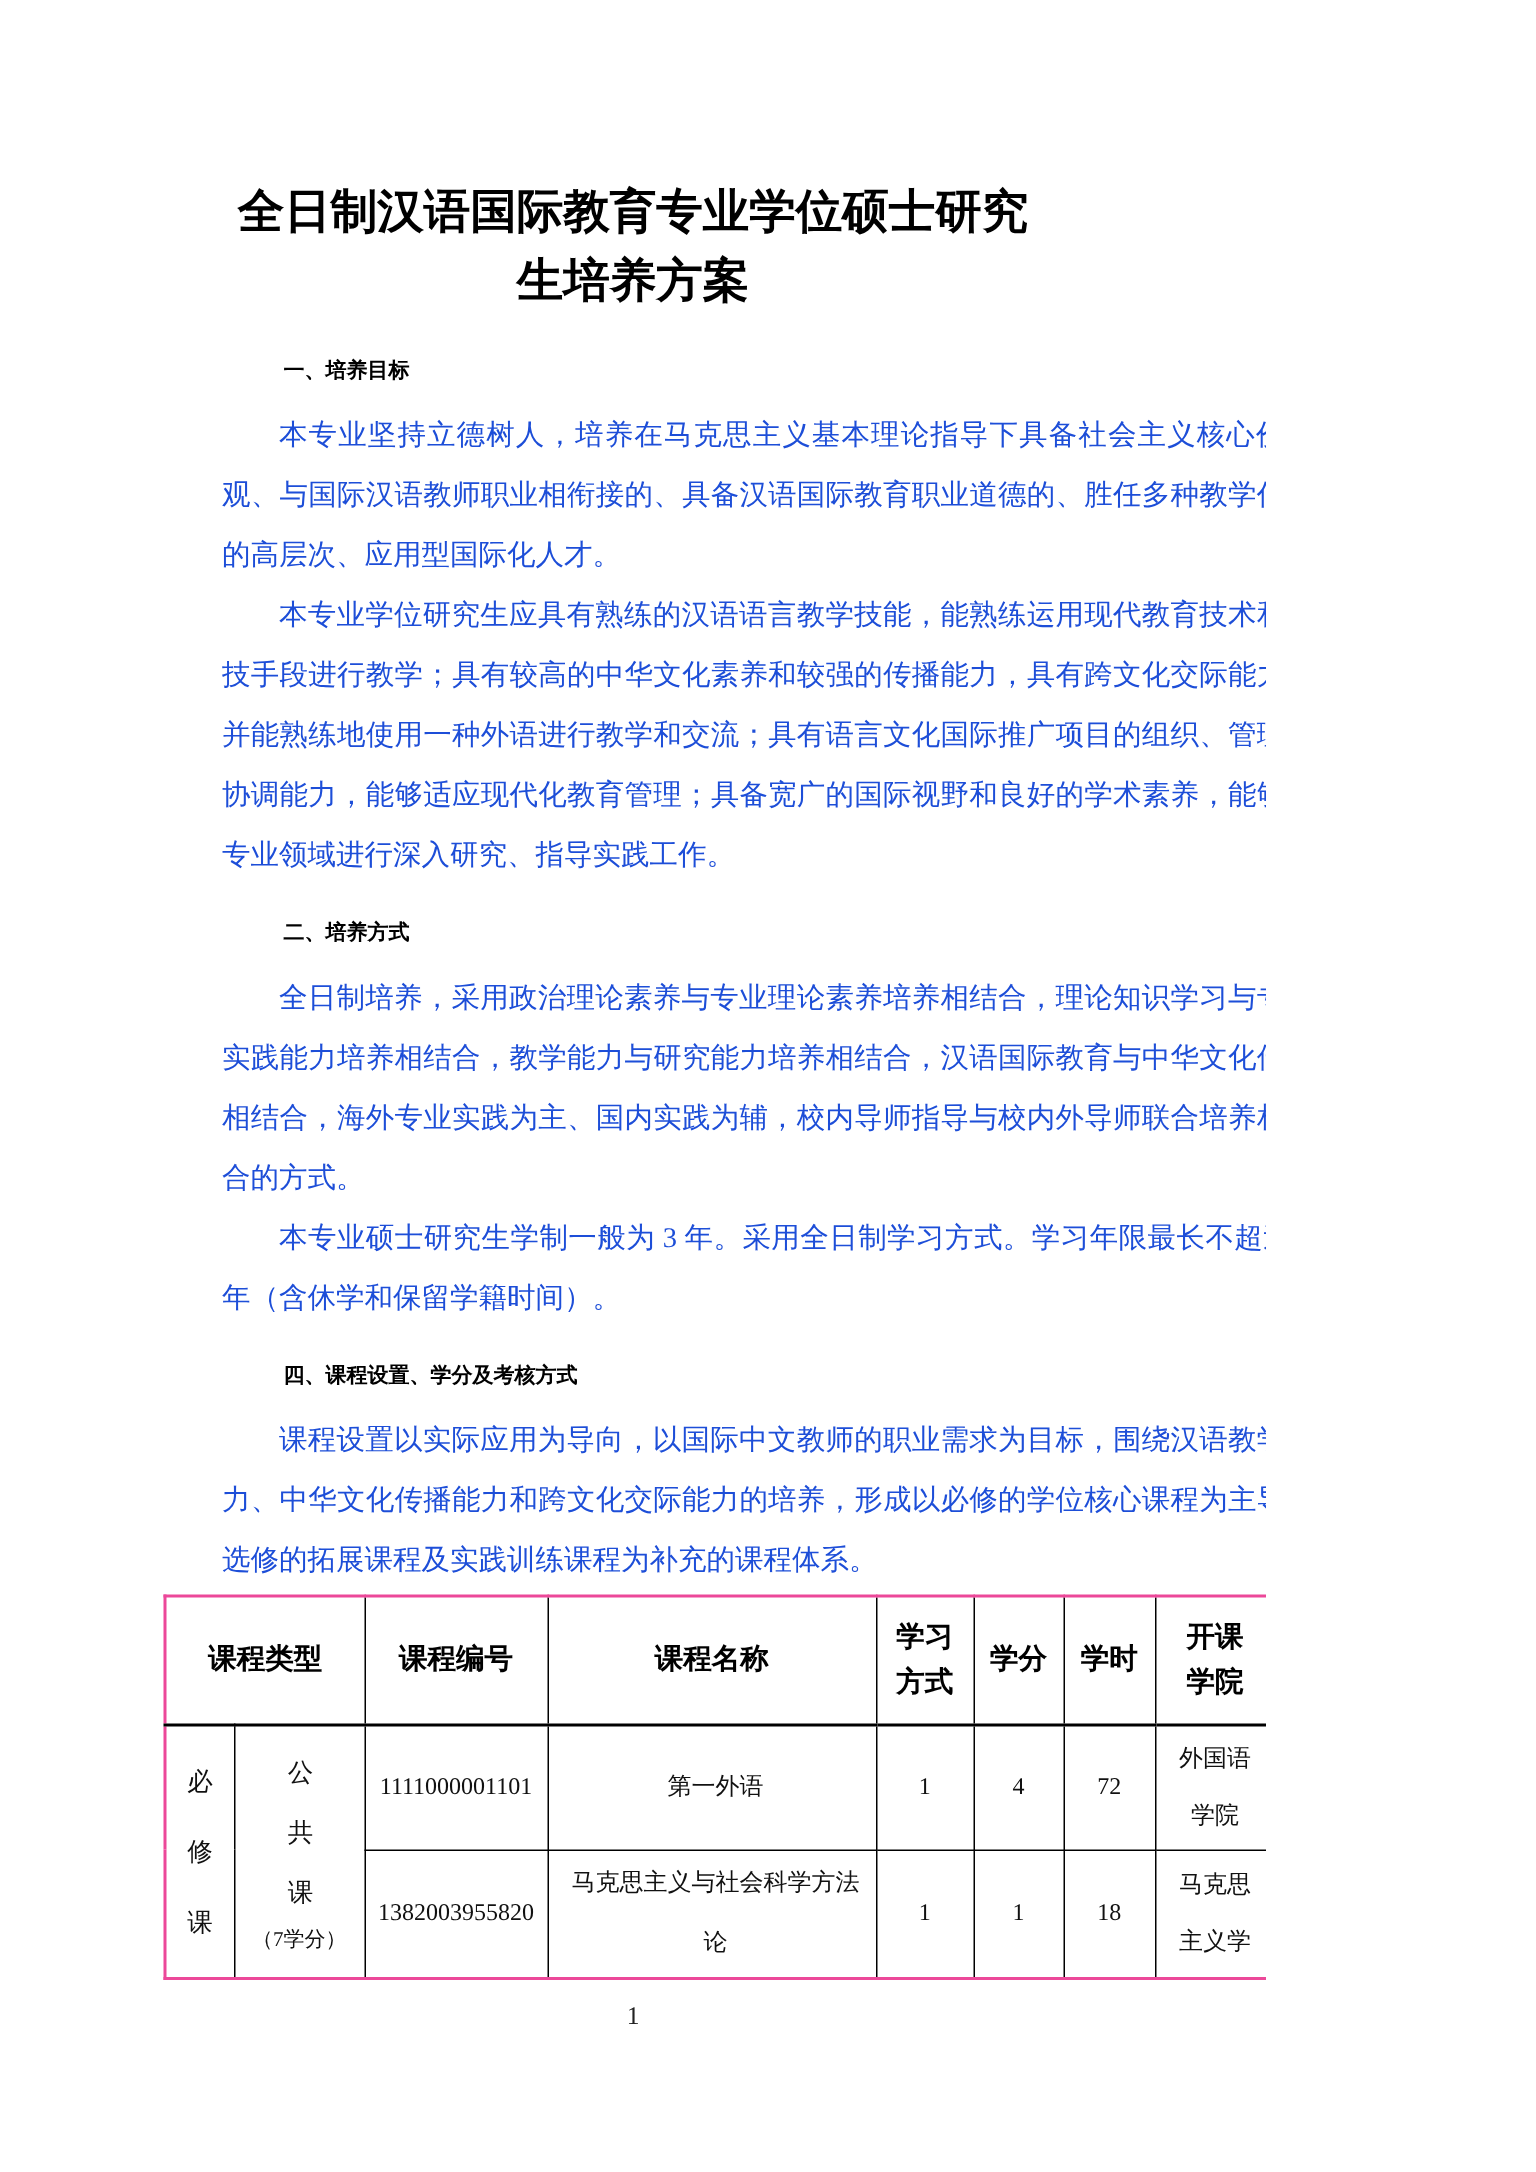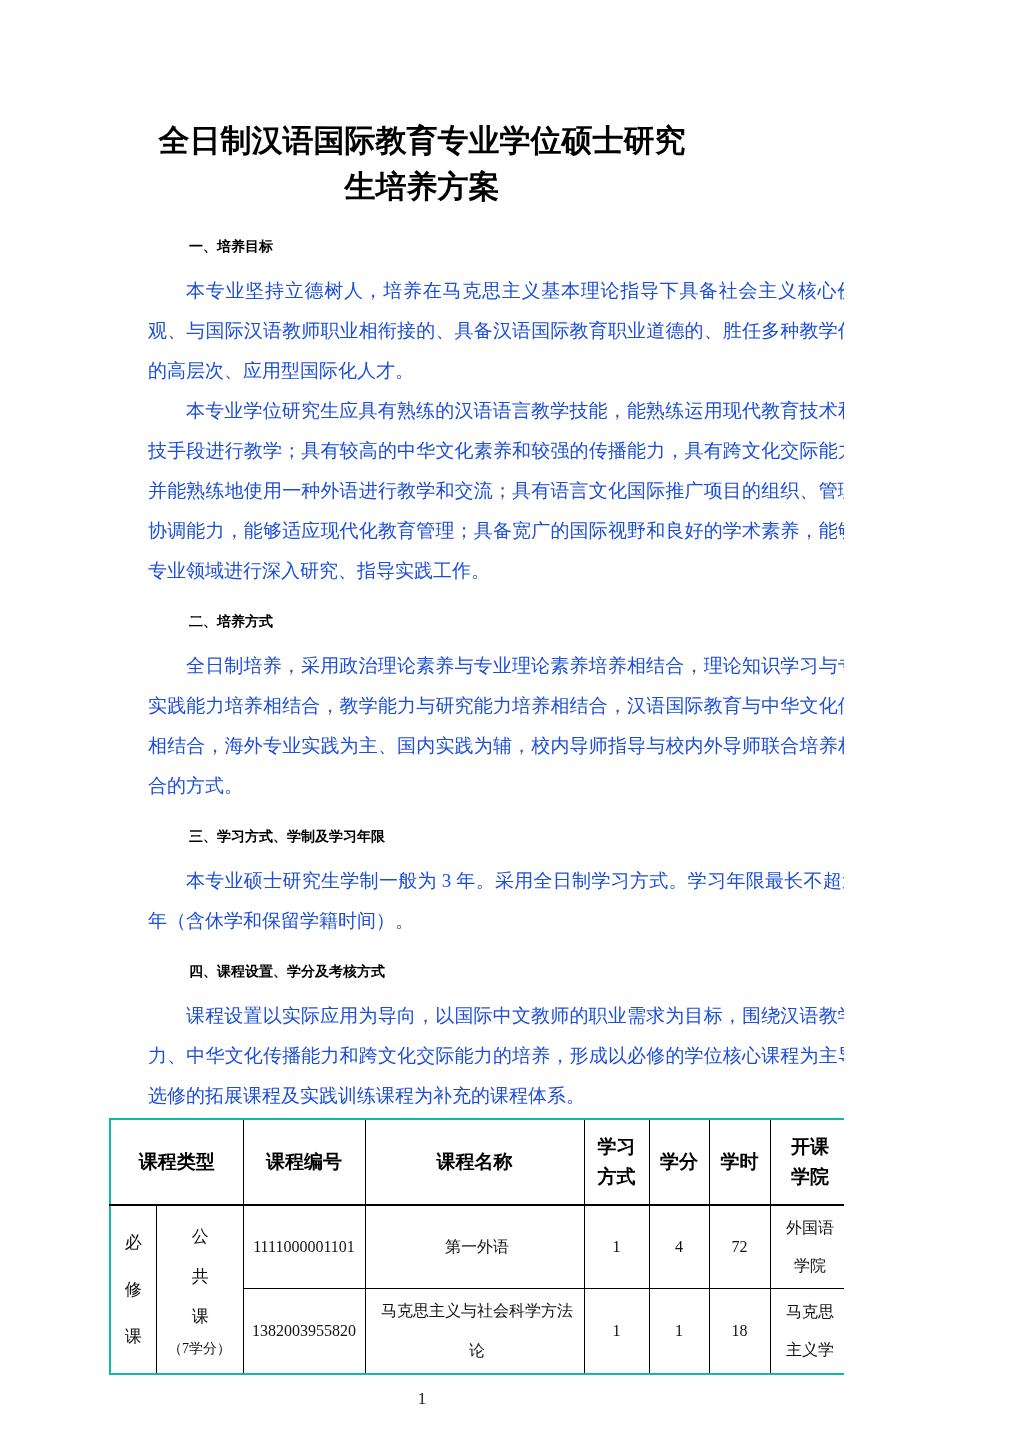--- a/index.html
+++ b/index.html
@@ -22,21 +22,21 @@
     font-weight: bold; font-size: 14px; line-height: 40px;
     color: #000; margin: 10px 0 5px 0; text-indent: 41px;
   }
   .para {
     font-size: 19px; line-height: 40px; margin: 0;
     text-indent: 2em; text-align: justify; color: #1d4ed8;
   }
   table.course-table {
     border-collapse: collapse; table-layout: fixed;
     width: 806px; margin: 2px 0 0 109px;
-    border: 2px solid #14b8a6;
+    border: 2px solid #ec4899;
   }
   .course-table th, .course-table td {
     border: 1px solid #000; padding: 2px 4px;
     text-align: center; vertical-align: middle;
     font-size: 16px; color: #111; font-weight: normal;
     overflow: hidden;
   }
   .course-table th {
     font-family: "Liberation Sans", "DejaVu Sans", sans-serif;
     font-weight: bold; font-size: 19px; color: #000;
@@ -72,21 +72,20 @@
       <p class="para">本专业坚持立德树人，培养在马克思主义基本理论指导下具备社会主义核心价值观、与国际汉语教师职业相衔接的、具备汉语国际教育职业道德的、胜任多种教学任务的高层次、应用型国际化人才。</p>
       <p class="para">本专业学位研究生应具有熟练的汉语语言教学技能，能熟练运用现代教育技术和科技手段进行教学；具有较高的中华文化素养和较强的传播能力，具有跨文化交际能力，并能熟练地使用一种外语进行教学和交流；具有语言文化国际推广项目的组织、管理与协调能力，能够适应现代化教育管理；具备宽广的国际视野和良好的学术素养，能够对专业领域进行深入研究、指导实践工作。</p>
     </section>
 
     <section>
       <h2 class="sec-heading">二、培养方式</h2>
       <p class="para">全日制培养，采用政治理论素养与专业理论素养培养相结合，理论知识学习与专业实践能力培养相结合，教学能力与研究能力培养相结合，汉语国际教育与中华文化传播相结合，海外专业实践为主、国内实践为辅，校内导师指导与校内外导师联合培养相结合的方式。</p>
     </section>
 
     <section>
-      <h2 class="sec-heading">三、学习方式、学制及学习年限</h2>
       <p class="para">本专业硕士研究生学制一般为 3 年。采用全日制学习方式。学习年限最长不超过 5 年（含休学和保留学籍时间）。</p>
     </section>
 
     <section>
       <h2 class="sec-heading">四、课程设置、学分及考核方式</h2>
       <p class="para">课程设置以实际应用为导向，以国际中文教师的职业需求为目标，围绕汉语教学能力、中华文化传播能力和跨文化交际能力的培养，形成以必修的学位核心课程为主导、选修的拓展课程及实践训练课程为补充的课程体系。</p>
     </section>
 
   </div>
 

